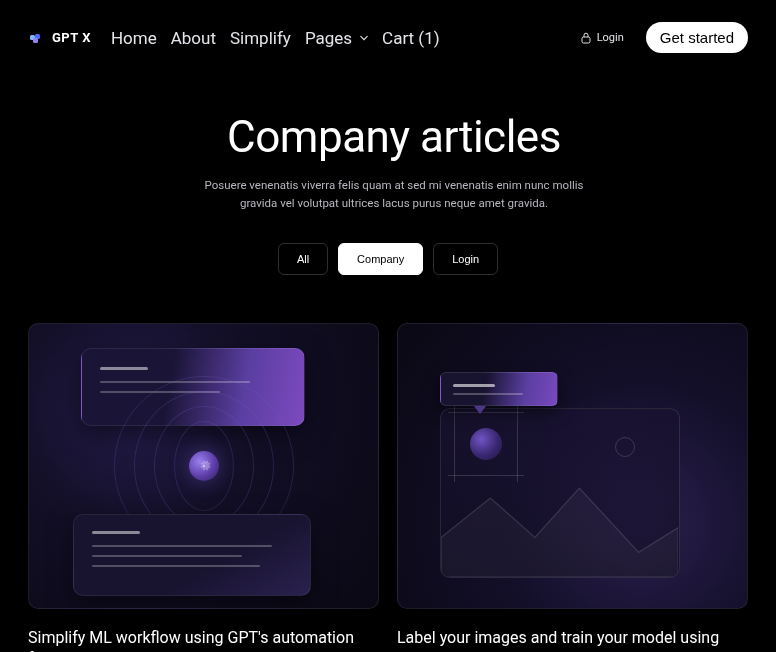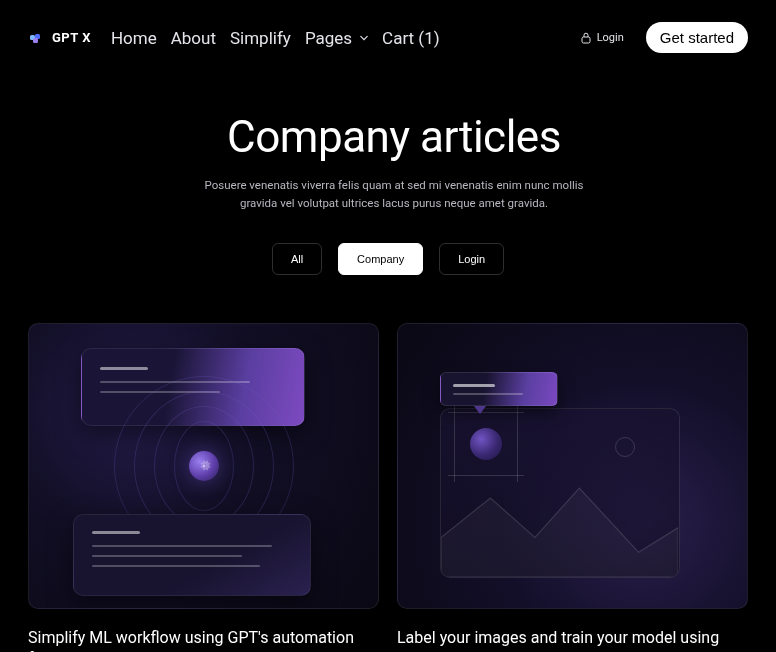--- a/index.html
+++ b/index.html
@@ -18,21 +18,21 @@
   .spacer { flex:1; }
   .login { display:flex; align-items:flex-end; gap:6px; font-size:11px; cursor:pointer; color:#e4e4ea; }
   .btn-primary { background:#fff; color:#000; font-size:15px; font-weight:500; padding:7px 14px; border-radius:999px; border:none; cursor:pointer; margin-left:12px; }
 
   
   .hero { text-align:center; margin-top:58px;margin-left:12px; }
   .hero h1 { font-size:44px; font-weight:400; margin:0; letter-spacing:-0.5px; }
   .hero p { font-size:11.5px; line-height:1.55; color:var(--muted); max-width:400px; margin:14px auto 0 auto; }
 
   
-  .tabs { display:flex; gap:16px; justify-content:center; margin-top:30px; }
+  .tabs { display:flex; gap:10px; justify-content:center; margin-top:30px; }
   .tab { font-size:11px; padding:9px 18px; border-radius:6px; border:1px solid var(--border); background:transparent; color:var(--fg); cursor:pointer; }
   .tab.active { background:#fff; color:#000; border-color:#fff; }
 
   
   .cards { display:flex; gap:18px; padding:0 28px; margin-top:48px; }
   .card { flex:1; display:flex; flex-direction:column; cursor:pointer; }
   .thumb { position:relative; width:100%; height:286px; border-radius:10px; border:1px solid var(--card-border); overflow:hidden; background:radial-gradient(circle at 30% 30%, #241c4a 0%, #120f26 40%, #0a0813 100%); }
   .card:nth-child(2) .thumb { background:radial-gradient(circle at 70% 70%, #2a1f4d 0%, #130f29 45%, #0a0813 100%); }
   .card-title { font-size:16px; font-weight:400; margin:18px 0 0 0; line-height:1.35; }
 

